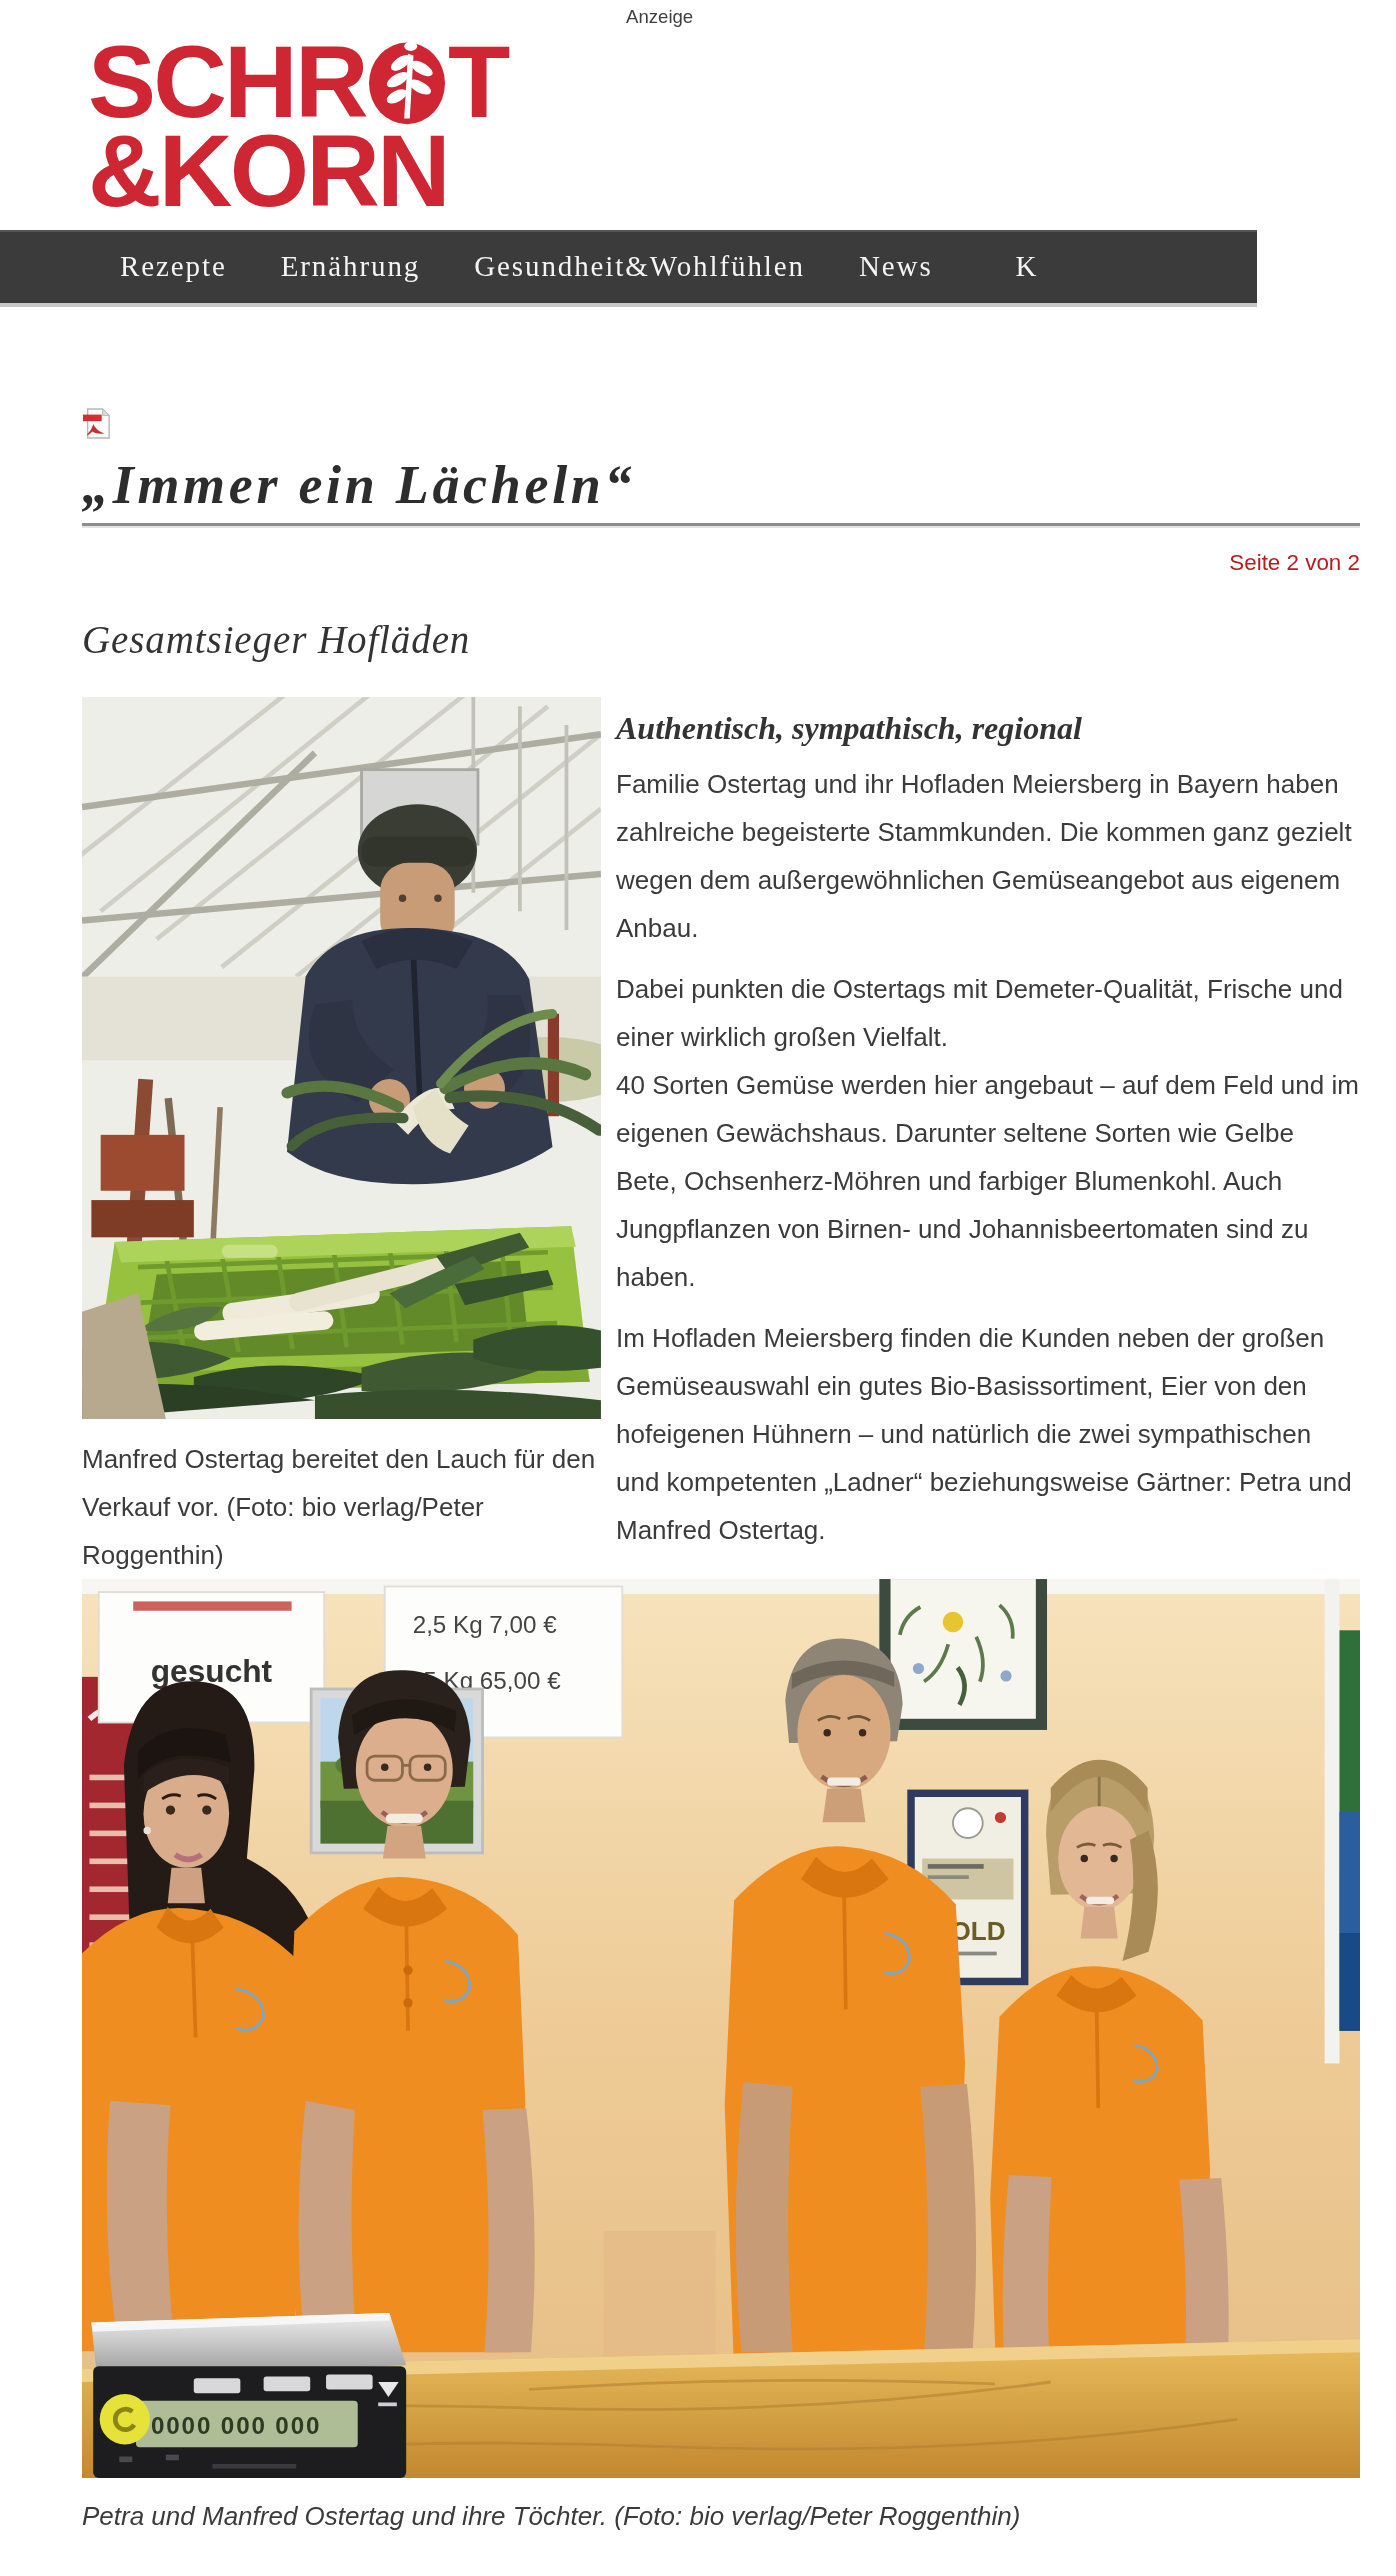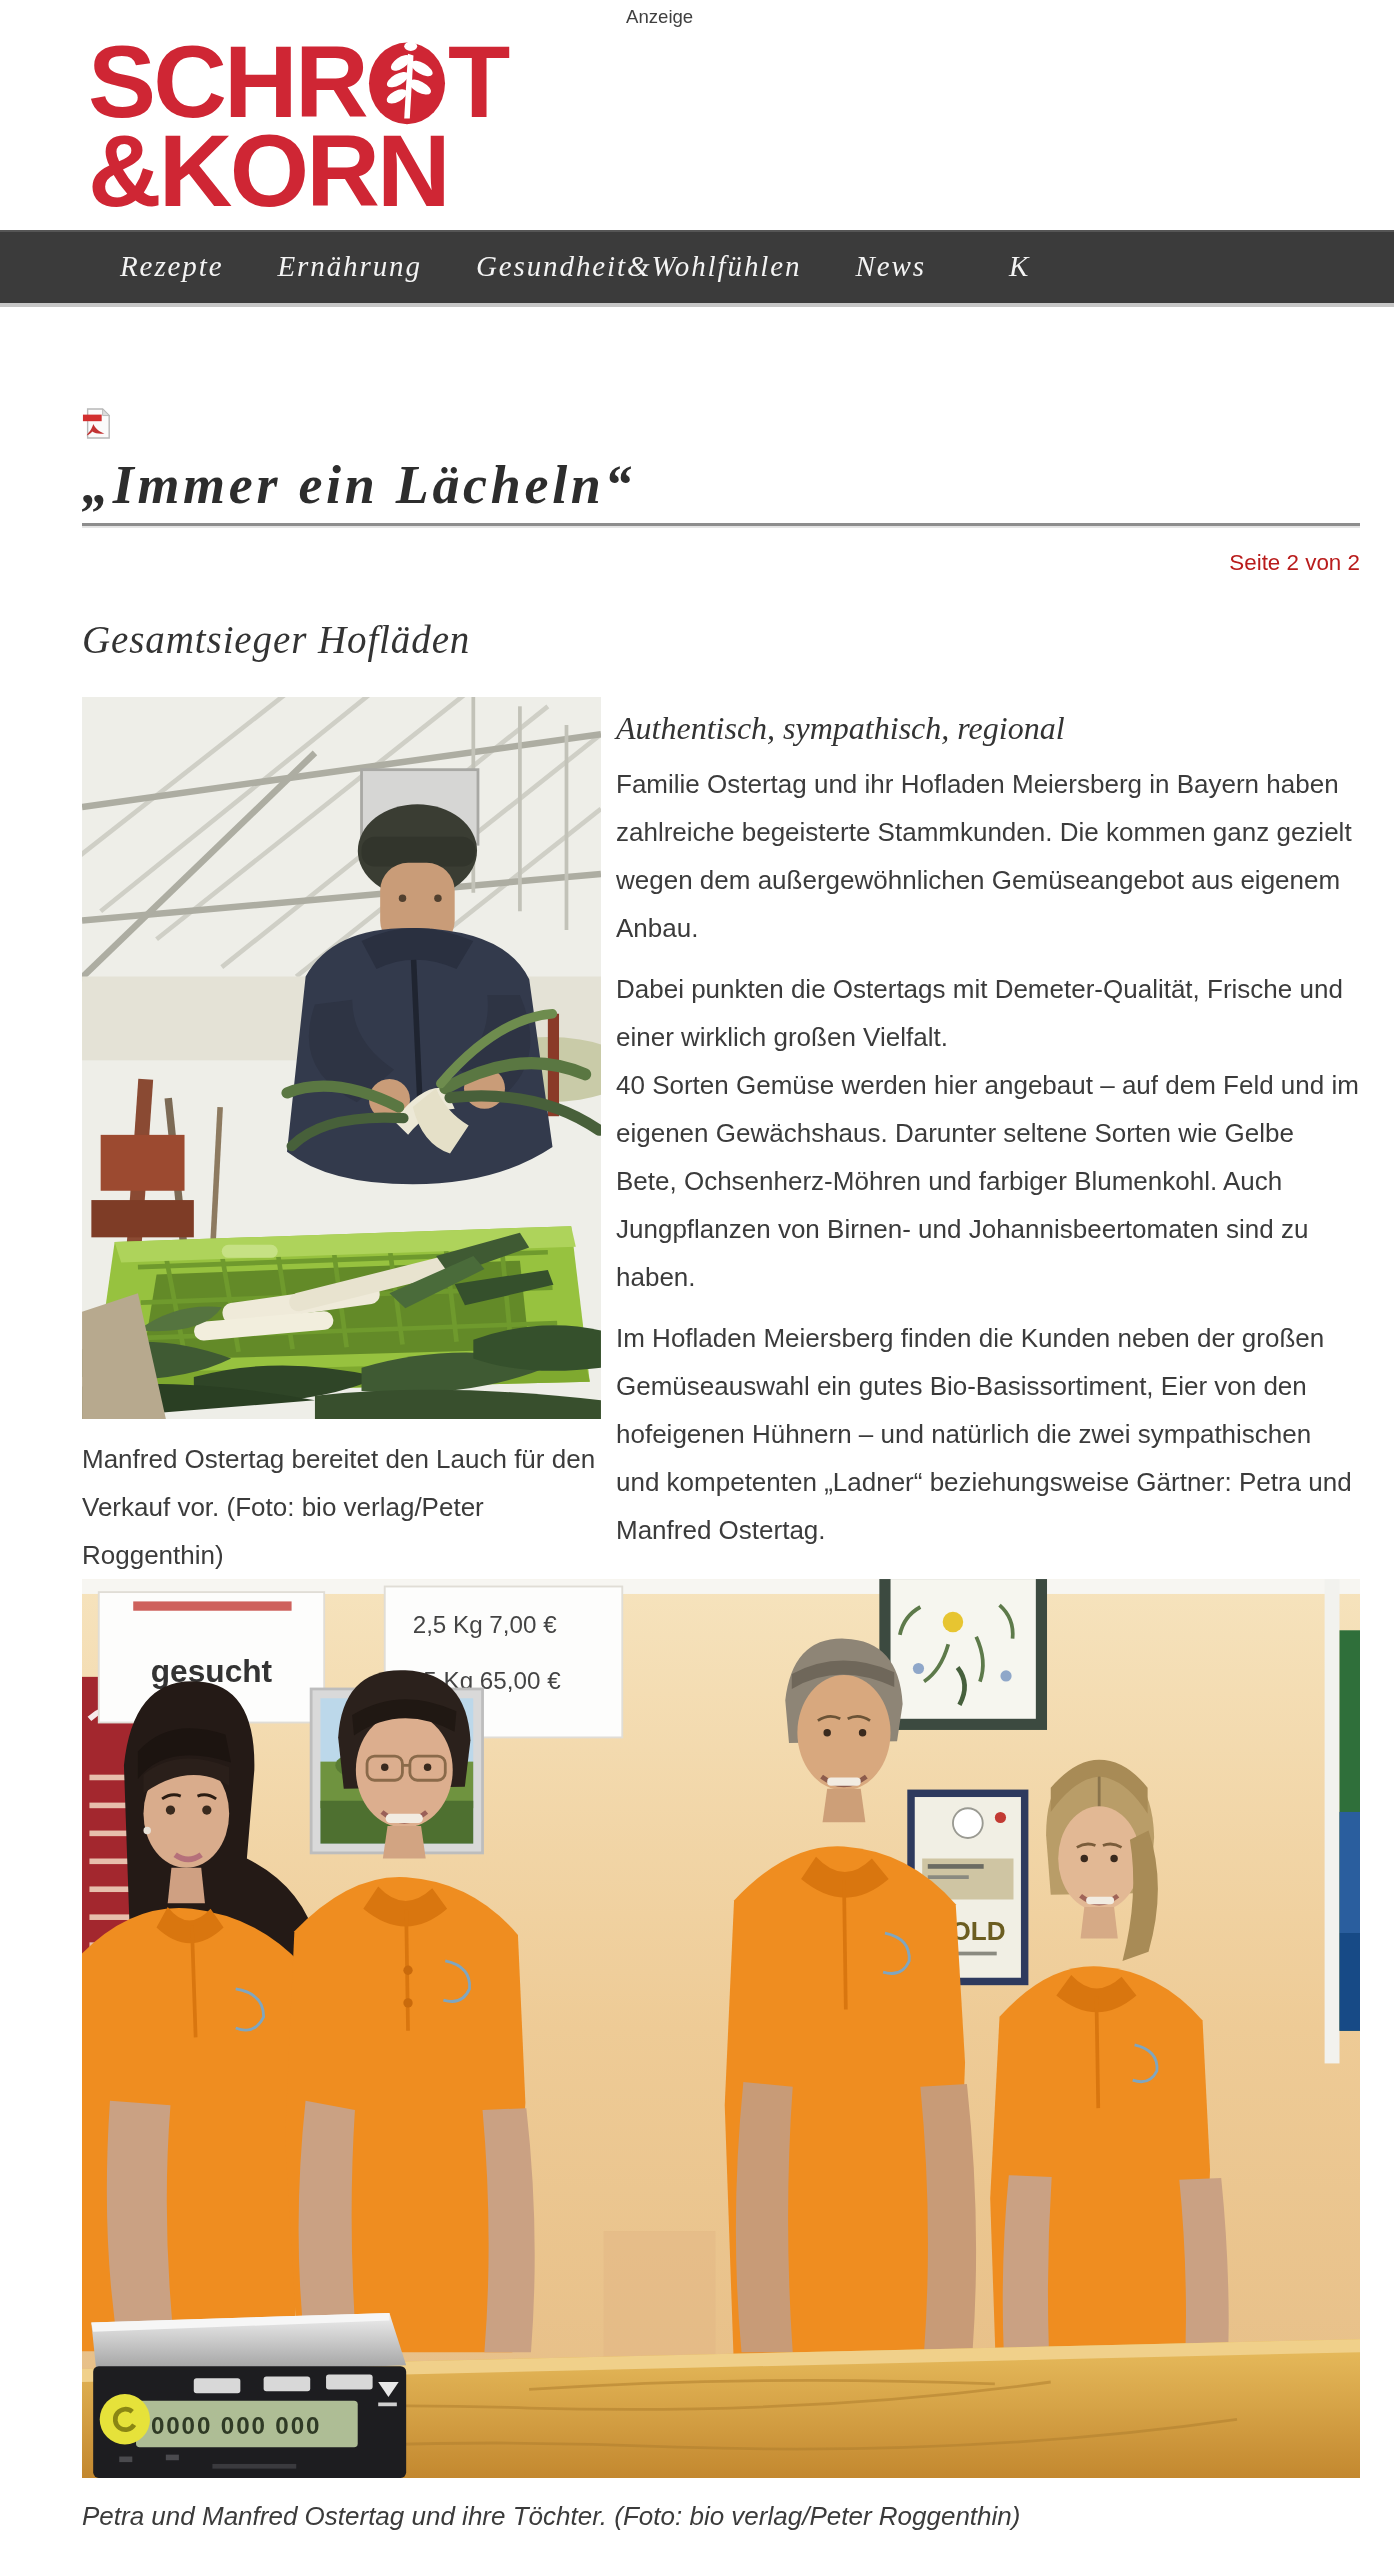--- a/index.html
+++ b/index.html
@@ -5,22 +5,22 @@
   html,body{margin:0;padding:0;background:#fff;}
   body{width:1397px;height:2576px;overflow:hidden;position:relative;
        font-family:"Liberation Sans",sans-serif;color:#3b3b3b;}
   
   .ad-label{position:absolute;left:626px;top:5.6px;font-size:18.6px;color:#3f3f3f;}
   .logo{position:absolute;left:88px;top:37px;line-height:.78;
         font-weight:bold;letter-spacing:-2.8px;cursor:pointer;}
   .logo .l1,.logo .l2{font-size:102px;color:#cf2634;display:block;}
   .logo .wheatO{display:inline-block;vertical-align:-9.3px;margin:0 -1.9px;}
   
-  .nav{position:absolute;left:0;top:230px;width:1394px;height:73px;background:#3b3b3b;
-       border-bottom:4.7px solid #c6c6c6;box-shadow:inset 0 1.9px 0 #555;font-style:italic;}
+  .nav{position:absolute;left:0;top:230px;width:1257px;height:73px;background:#3b3b3b;
+       border-bottom:4.7px solid #c6c6c6;box-shadow:inset 0 1.9px 0 #555;}
   .nav ul{list-style:none;margin:0;padding:0 0 0 93px;height:73px;display:flex;align-items:stretch;}
   .nav li{display:flex;align-items:center;padding:0 27px;
           font-family:"Liberation Serif",serif;font-size:29px;letter-spacing:1.9px;
           color:#f4f4f4;cursor:pointer;white-space:nowrap;}
   .nav li.active{background:#4d4d4d;margin:-6.5px 0 -8.4px;padding-top:6.5px;padding-bottom:8.4px;}
   .nav li.cut{padding-left:56px;}
   
   .main{position:absolute;left:82px;top:407px;width:1278px;}
   .pdficon{display:block;}
   h1.title{margin:13px 0 0;font-family:Liberation Serif, serif;font-style:italic;
@@ -28,21 +28,21 @@
   .rule{margin-top:9.3px;height:2.8px;background:#8d8d8d;box-shadow:0 1.9px 0 #e3e3e3;}
   .page-ind{margin-top:24px;text-align:right;font-size:22.4px;color:#b91c1c;}
   h2.section{margin:41px 0 13px;font-family:"Liberation Serif",serif;font-style:italic;
              font-weight:normal;font-size:39px;color:#333;letter-spacing:0.9px;}
   .cols{margin-top:35px;display:flex;gap:17px;}
   .col-left{width:517px;flex:none;}
   .col-right{flex:1;min-width:0;}
   figure{margin:0;}
   figcaption{margin-top:13px;font-size:26px;line-height:48px;color:#3b3b3b;}
   h3.sub{margin:13px 0 0;font-family:"Liberation Serif",serif;font-style:italic;
-         font-weight:normal;font-size:32px;color:#333;}
+         font-weight:bold;font-size:32px;color:#333;}
   .col-right p{margin:13px 0 0;font-size:26px;line-height:48px;color:#3b3b3b;white-space:pre-line;}
   .photo2{margin-top:0;}
   .cap2{margin-top:11.2px;font-style:italic;}
   svg text{font-family:"Liberation Sans",sans-serif;}
 </style>
 </head>
 <body>
 
 <div class="ad-label">Anzeige</div>
 

